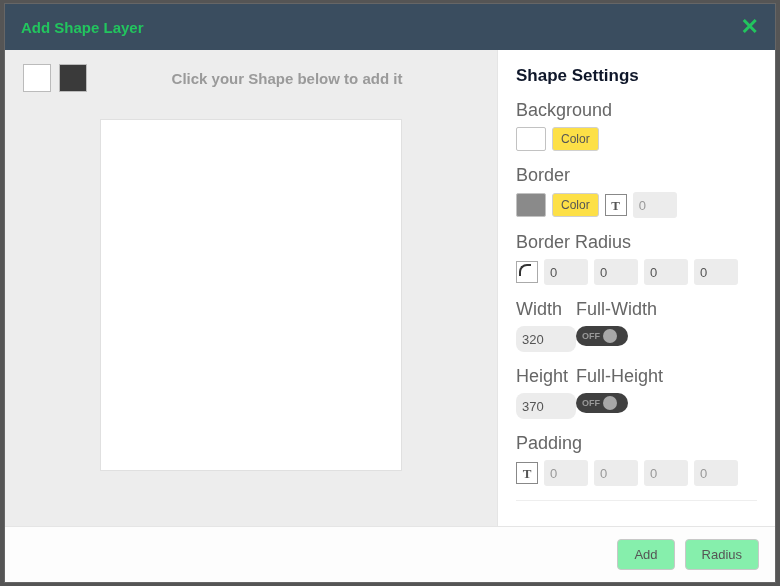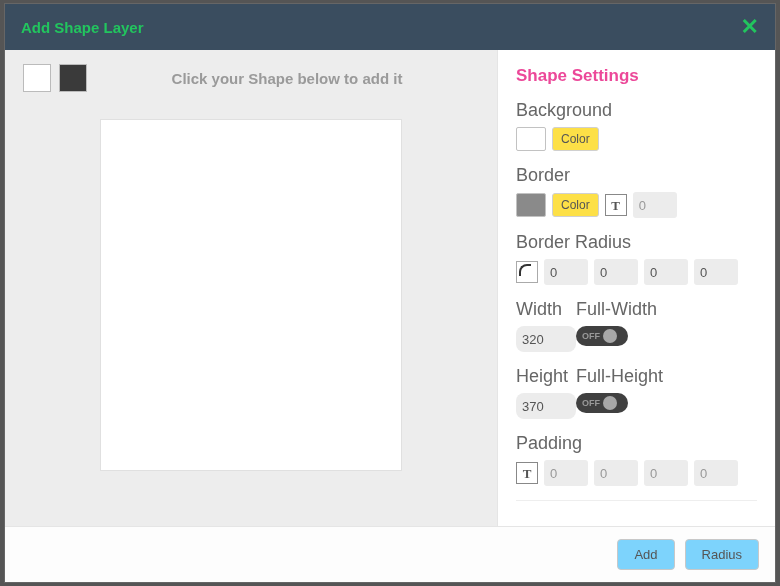--- a/index.html
+++ b/index.html
@@ -84,21 +84,21 @@
     width: 278px;
     background: #fff;
     border-left: 1px solid #e5e5e5;
     padding: 16px 18px 10px 18px;
     font-size: 13px;
     color: #555;
     overflow: hidden;
   }
   .settings-title {
     font-size: 17px;
-    color: #ec4899;
+    color: #0f172a;
     font-weight: 600;
     margin-bottom: 14px;
   }
   .field { margin-bottom: 14px; }
   .field-label {
     font-size: 18px;
     color: #666;
     margin-bottom: 6px;
   }
   .row { display: flex; align-items: center; gap: 6px; }
@@ -193,21 +193,21 @@
   }
   .footer {
     border-top: 1px solid #e5e5e5;
     padding: 12px 16px;
     display: flex;
     justify-content: flex-end;
     gap: 10px;
     background:#fdfdfd;
   }
   .btn {
-    background: #7dd3fc;
+    background: #86efac;
     border: 1px solid #c8c8c8;
     border-radius: 4px;
     padding: 7px 16px;
     font-size: 13px;
     color: #555;
     cursor: pointer;
   }
 </style>
 </head>
 <body>

